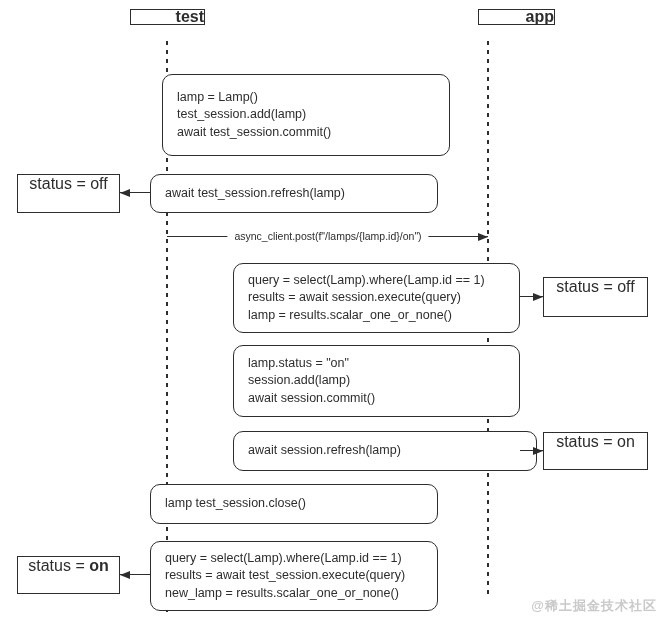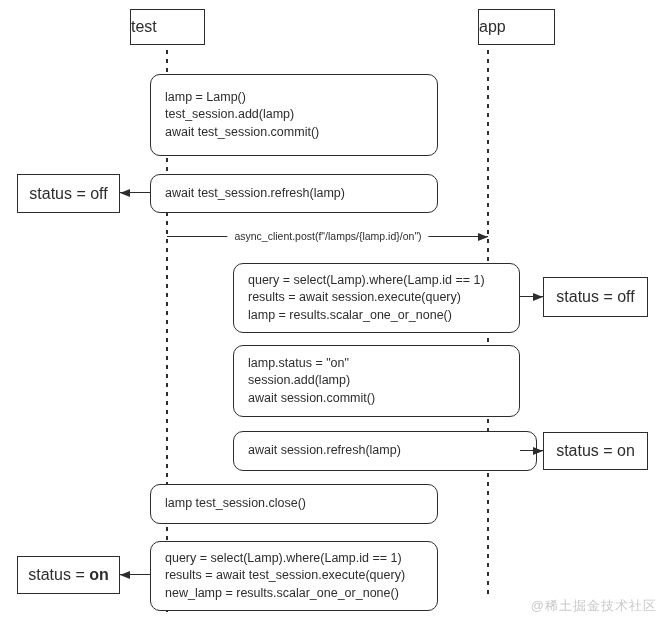--- a/index.html
+++ b/index.html
@@ -1,76 +1,76 @@
 <!DOCTYPE html>
 <html><head>
 <meta charset="utf-8">
 <style>
   html,body { margin:0; padding:0; background:#ffffff; }
   .canvas {
     position:relative; width:660px; height:622px; background:#ffffff;
     font-family:"Liberation Sans", sans-serif; color:#2d2d2d; overflow:hidden;
   }
   .actor-box {
-    position:absolute; top:9px; height:36px; box-sizing:border-box;
+    position:absolute; top:9px; height:16px; box-sizing:border-box;
     border:1.6px solid #2d2d2d; background:#fff;
-    display:flex; align-items:center; justify-content:flex-start;
-    font-weight:400; font-size:16px; z-index:2;
+    display:flex; align-items:center; justify-content:flex-end;
+    font-weight:700; font-size:16px; z-index:2;
   }
   .lifeline {
     position:absolute; top:41px; width:2px; z-index:0;
     background:repeating-linear-gradient(to bottom, #2d2d2d 0 4px, transparent 4px 9px);
   }
   .code-box {
     position:absolute; box-sizing:border-box; z-index:1;
     border:1.4px solid #2d2d2d; border-radius:10px; background:#fff;
     display:flex; flex-direction:column; justify-content:center;
     padding:8px 14px; font-size:12.5px; line-height:17.5px; white-space:nowrap;
   }
   .status-box {
     position:absolute; box-sizing:border-box; z-index:1;
     border:1.6px solid #2d2d2d; background:#fff;
-    display:flex; align-items:center; justify-content:center;
+    display:flex; align-items:flex-start; justify-content:center;
     font-size:16px; white-space:pre;
   }
   .bold { font-weight:700; }
   .arrow { position:absolute; height:0; border-top:1.6px solid #2d2d2d; z-index:1; }
   .arrow.right::after {
     content:""; position:absolute; right:0; top:-3.7px; width:0; height:0;
     border-left:10px solid #2d2d2d; border-top:4.5px solid transparent; border-bottom:4.5px solid transparent;
   }
   .arrow.left::before {
     content:""; position:absolute; left:0; top:-3.7px; width:0; height:0;
     border-right:10px solid #2d2d2d; border-top:4.5px solid transparent; border-bottom:4.5px solid transparent;
   }
   .msg-label {
     position:absolute; z-index:2; background:#ffffff; padding:0 7px;
     font-size:10.5px; white-space:nowrap; transform:translate(-50%,-50%);
   }
   .watermark {
     position:absolute; right:3px; top:597px; z-index:2;
-    font-size:13px; color:#c9c9c9; letter-spacing:1px;
+    font-size:13px; color:#c9c9c9; letter-spacing:1px;font-weight:bold;
   }
 </style>
 </head>
 <body>
 
 <div class="canvas">
 
   <div class="lifeline" style="left:166px; height:571px;"></div>
   <div class="lifeline" style="left:487px; height:556px;"></div>
 
   <div class="actor-box" style="left:130px; width:75px;">
     <span>test</span>
   </div>
   <div class="actor-box" style="left:450px; width:77px;margin-left:28px;">
     <span>app</span>
   </div>
 
-  <div class="code-box" style="left:150px; top:74px; width:288px; height:82px;">
+  <div class="code-box" style="left:162px; top:74px; width:288px; height:82px;">
     <div class="code-line">lamp = Lamp()</div>
     <div class="code-line">test_session.add(lamp)</div>
     <div class="code-line">await test_session.commit()</div>
   </div>
 
   <div class="code-box" style="left:150px; top:174px; width:288px; height:39px;">
     <div class="code-line">await test_session.refresh(lamp)</div>
   </div>
 
   <div class="status-box" style="left:17px; top:174px; width:103px; height:39px;">

